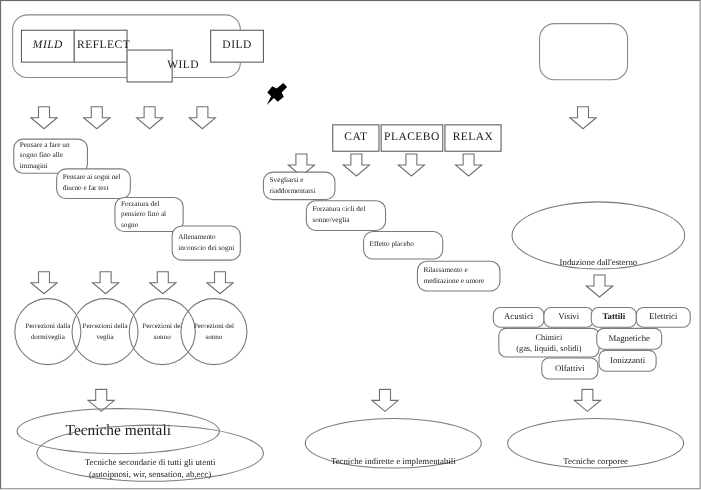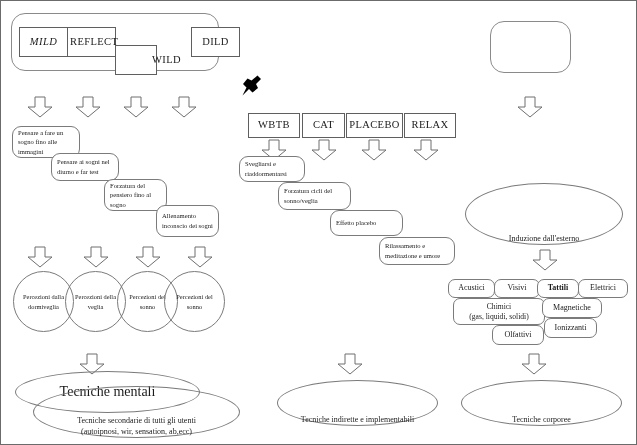--- a/index.html
+++ b/index.html
@@ -169,23 +169,20 @@
   <div class="abs note-box" style="left:50px; top:152px; width:68px; height:28px;">
     <span class="txt">Pensare ai sogni nel diurno e far test</span>
   </div>
   <div class="abs note-box" style="left:103px; top:178px; width:63px; height:32px;">
     <span class="txt">Forzatura del pensiero fino al sogno</span>
   </div>
   <div class="abs note-box" style="left:155px; top:204px; width:63px; height:32px;">
     <span class="txt">Allenamento inconscio dei sogni</span>
   </div>
 
-  <div class="abs rect-box" style="left:247px; top:112px; width:52px; height:25px;">
-    <span class="txt">WBTB</span>
-  </div>
   <div class="abs rect-box" style="left:301px; top:112px; width:43px; height:25px;">
     <span class="txt">CAT</span>
   </div>
   <div class="abs rect-box" style="left:345px; top:112px; width:57px; height:25px;">
     <span class="txt">PLACEBO</span>
   </div>
   <div class="abs rect-box" style="left:403px; top:112px; width:52px; height:25px;">
     <span class="txt">RELAX</span>
   </div>
 

